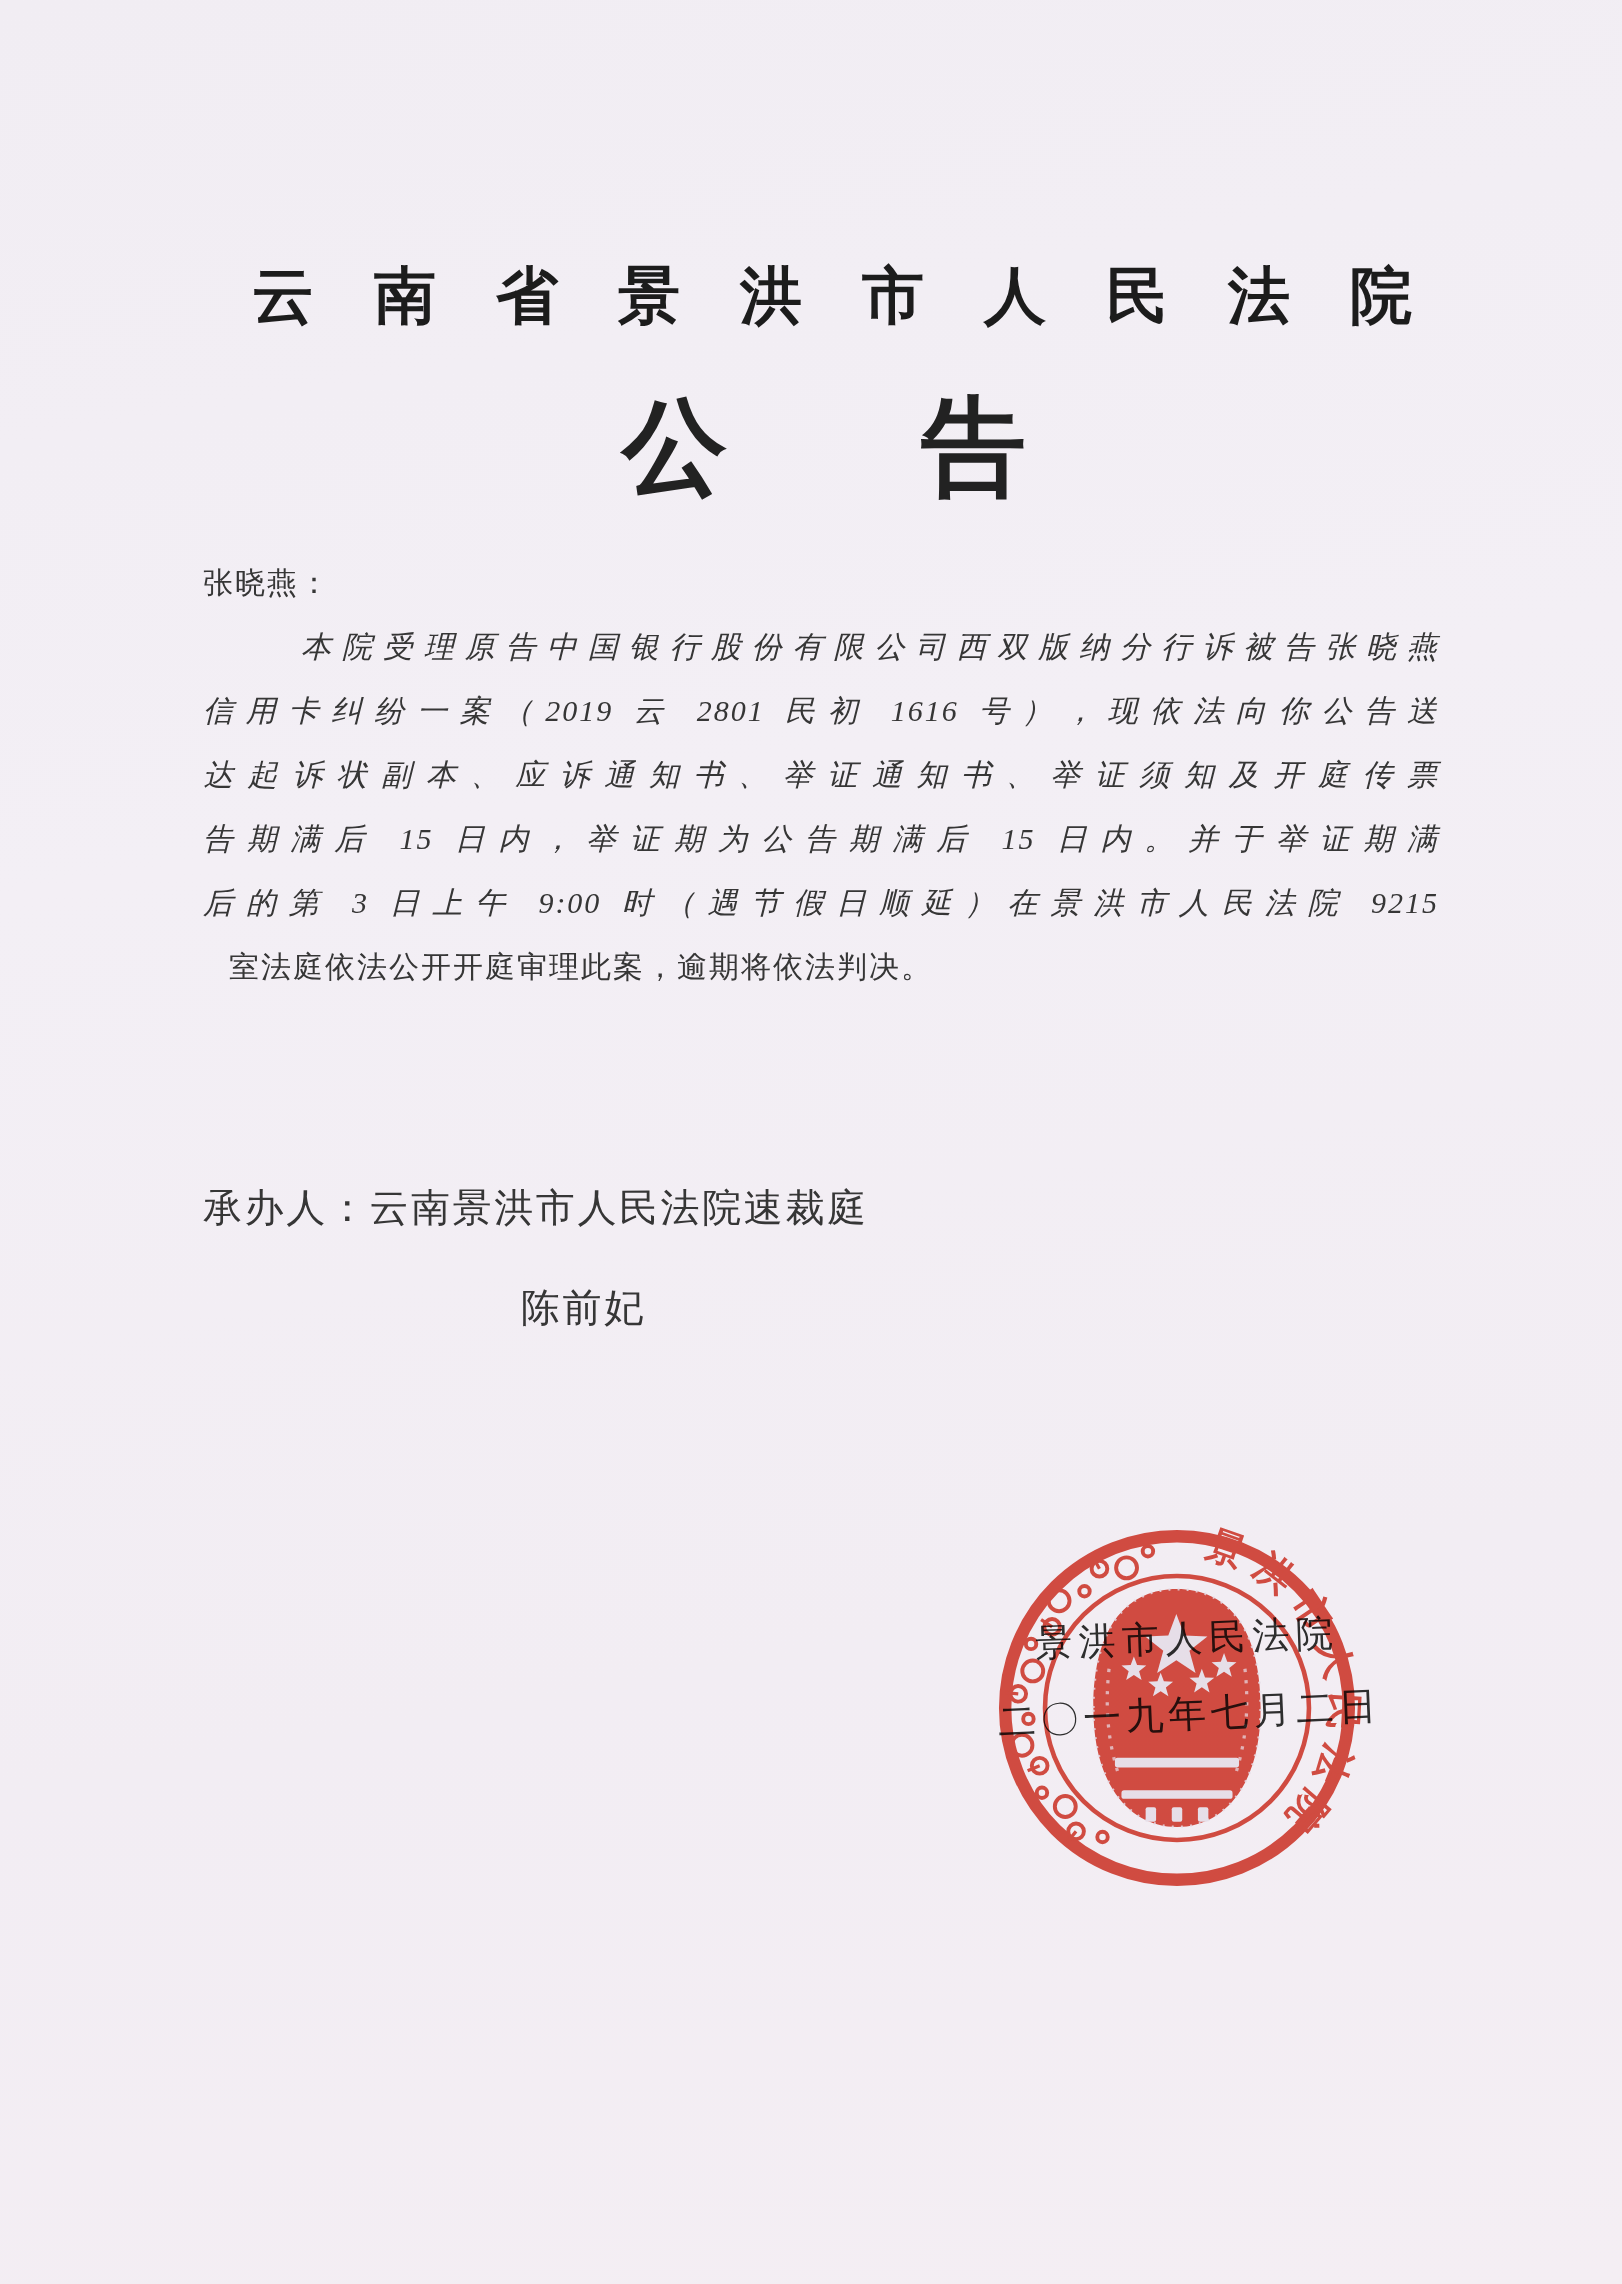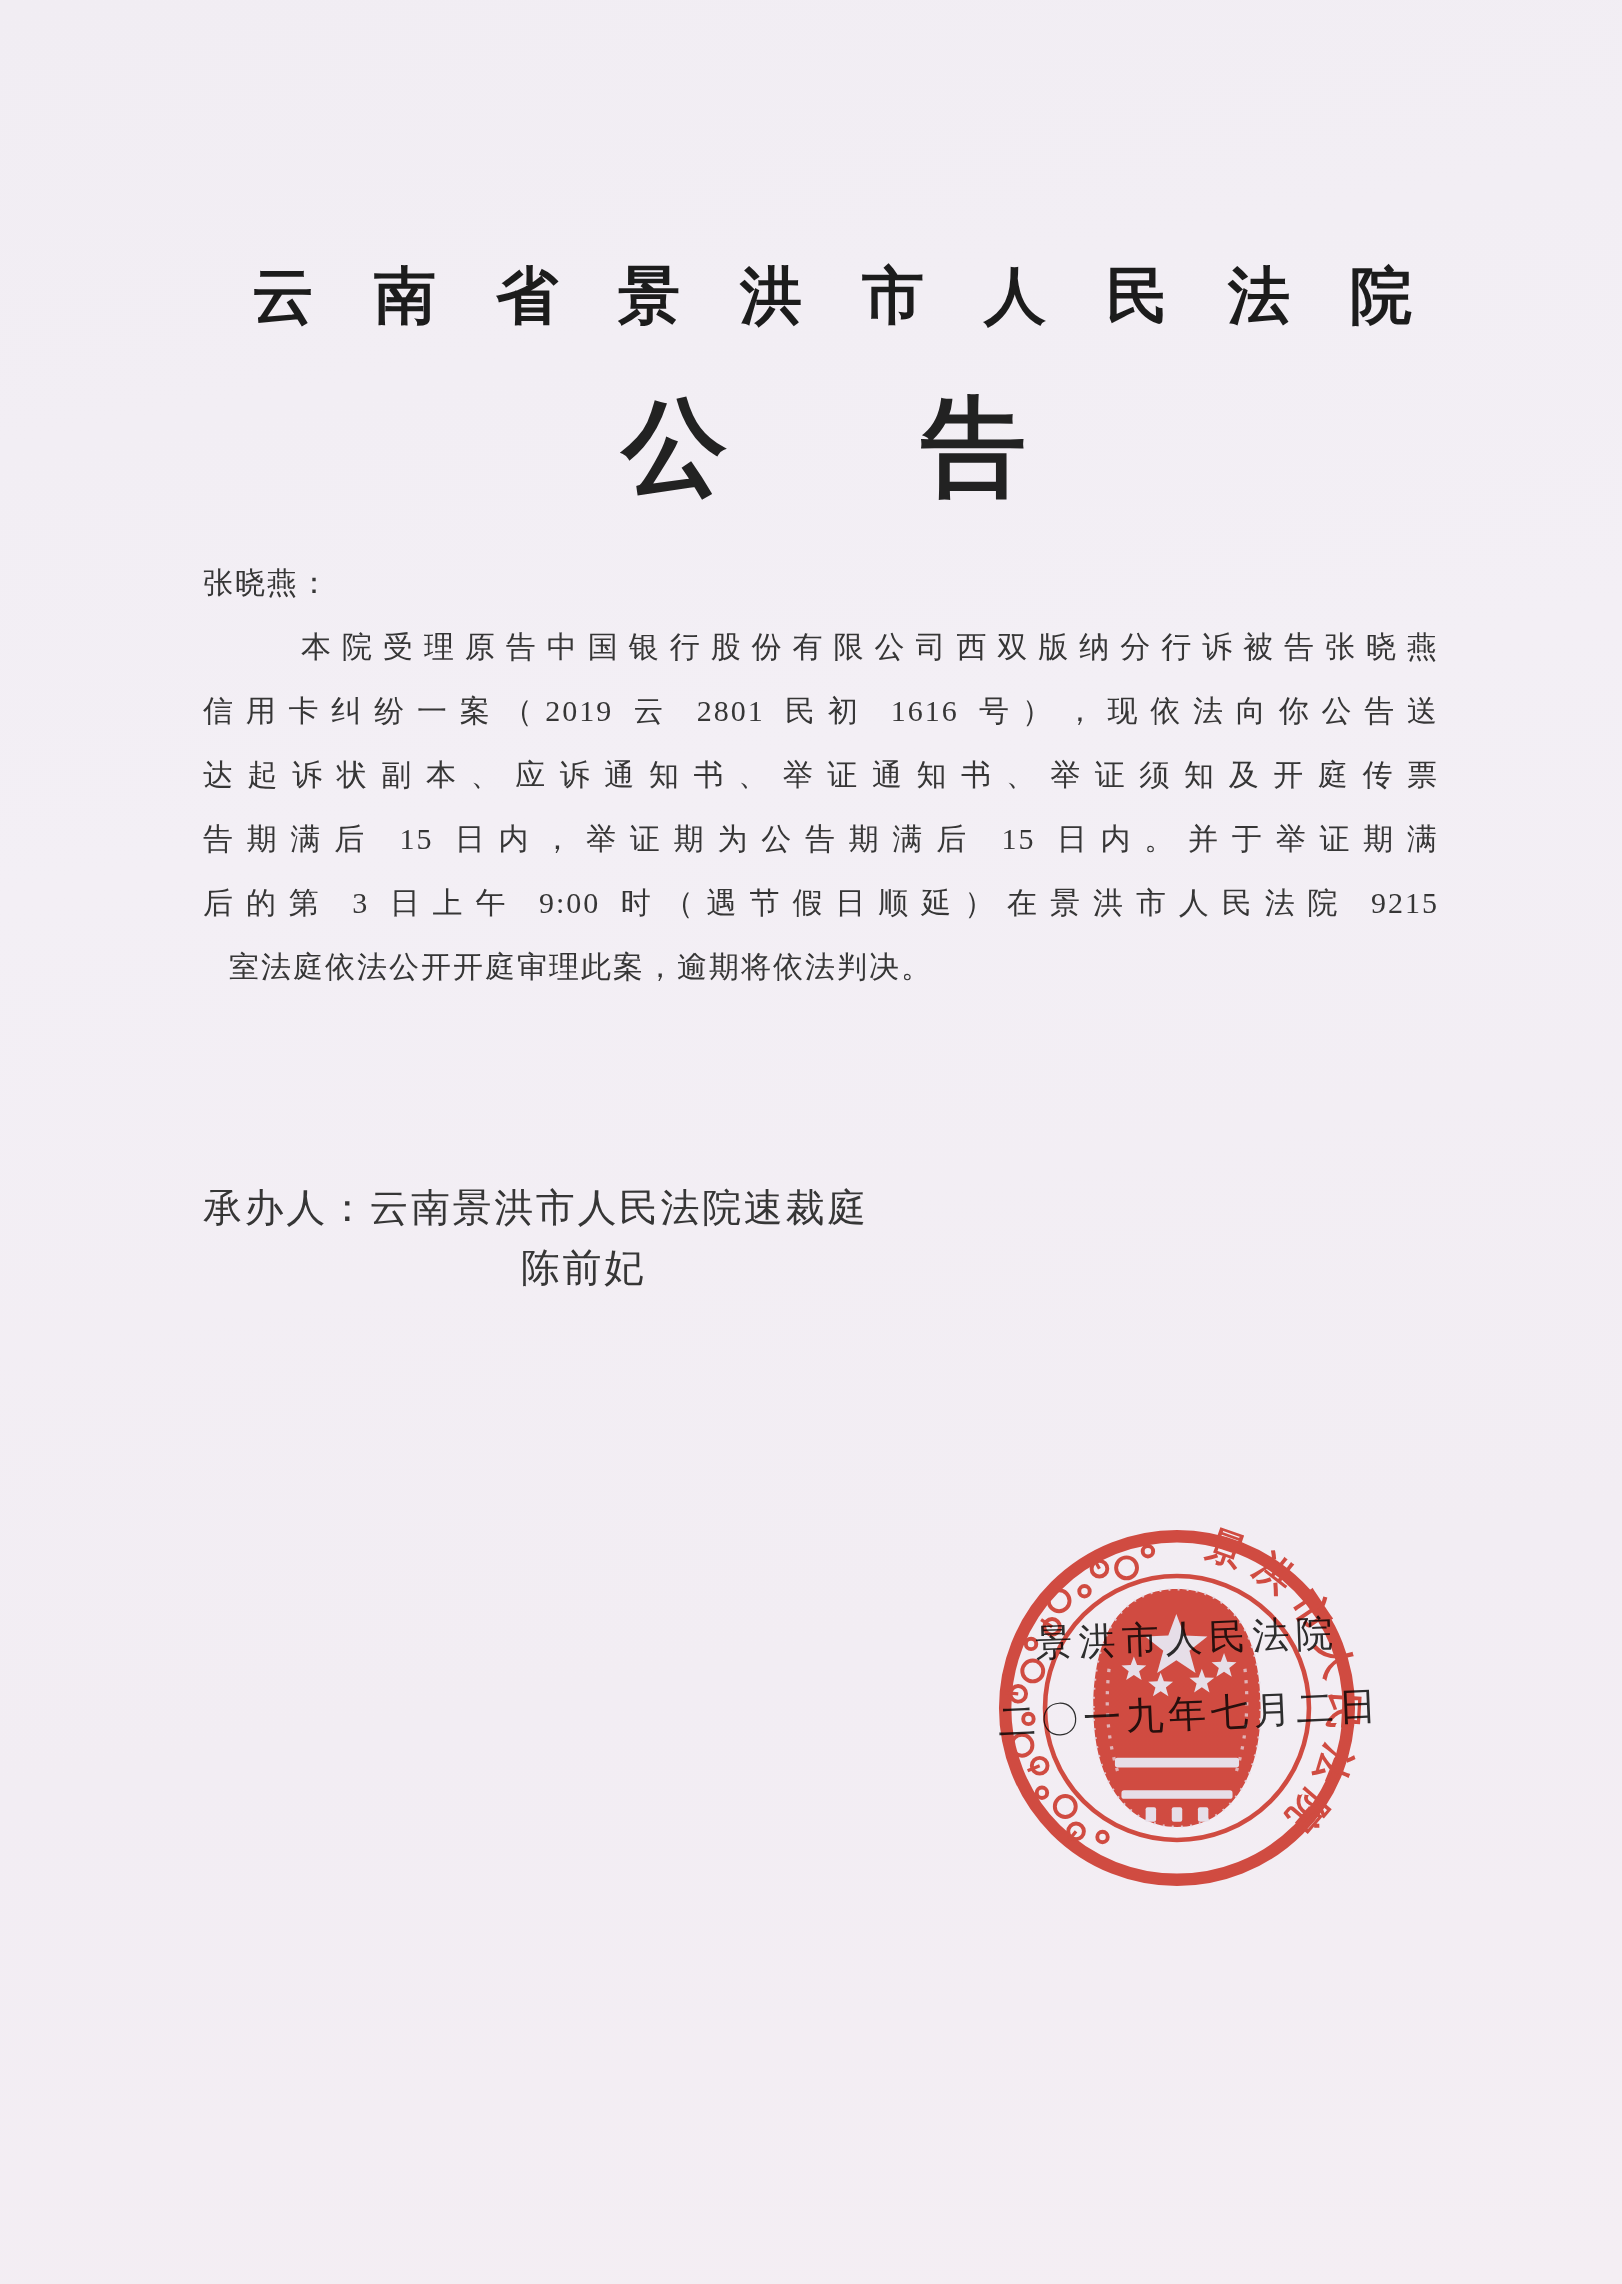--- a/index.html
+++ b/index.html
@@ -16,29 +16,29 @@
   }
   .doc-title{
     position:absolute;left:622px;top:391px;height:114px;line-height:114px;
     font-size:105px;font-weight:bold;color:#222;letter-spacing:194px;white-space:nowrap;
   }
   .body-block{
     position:absolute;left:203px;top:551px;width:1236px;
     font-size:30px;color:#363636;letter-spacing:2px;
   }
   .bline{height:64px;line-height:64px;white-space:nowrap;}
-  .jline{white-space:normal;text-align:justify;text-align-last:justify;text-justify:inter-character;}
+  .jline{white-space:normal;text-align:justify;text-align-last:justify;text-justify:inter-character;font-style:italic;}
   .jline.first{text-indent:98px;}
   .lastline{text-align:left;text-align-last:left;margin-left:26px;}
   .sig-block{
     position:absolute;left:203px;top:1178px;width:1046px;
     font-size:39px;color:#363636;letter-spacing:2.6px;
   }
   .sig-line{height:60px;line-height:60px;white-space:nowrap;}
-  .sig-name{margin-left:318px;}
+  .sig-name{margin-left:318px;margin-top:40px;}
   .seal-court{
     position:absolute;left:1035px;top:1623px;height:42px;line-height:42px;
     font-size:37px;letter-spacing:6.5px;color:#2e2e2e;white-space:nowrap;
     transform:rotate(-2deg);transform-origin:left center;
   }
   .seal-date{
     position:absolute;left:998px;top:1701px;height:43px;line-height:43px;
     font-size:38px;letter-spacing:4.6px;color:#2e2e2e;white-space:nowrap;
     transform:rotate(-2.5deg);transform-origin:left center;
   }

